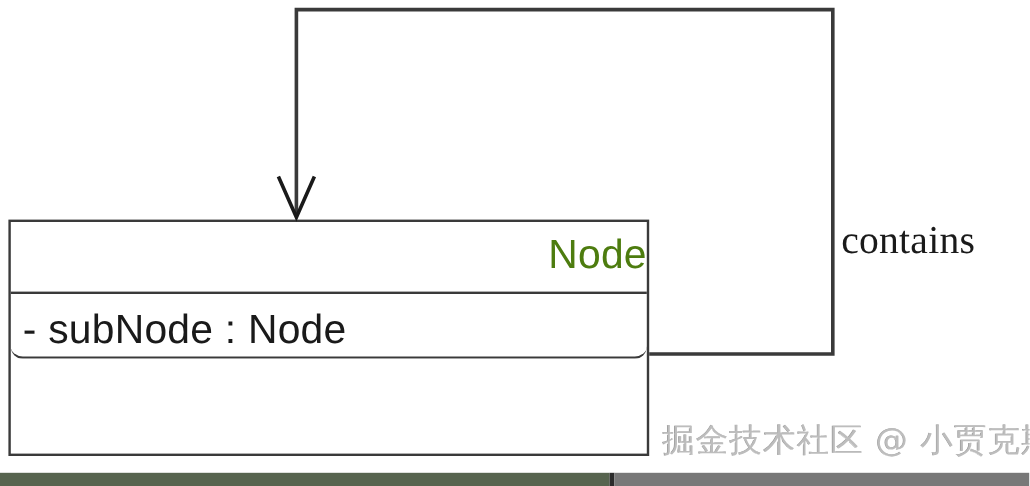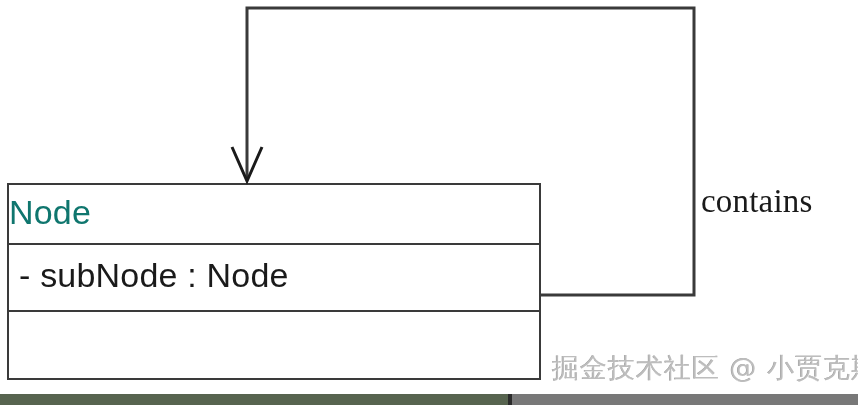--- a/index.html
+++ b/index.html
@@ -33,36 +33,37 @@
   .uml-compartment {
     position: relative;
     box-sizing: border-box;
     overflow: hidden;
   }
   .uml-compartment.name-comp {
     height: 60px;
     border-bottom: 2px solid #3a3a3a;
   }
   .uml-compartment.attr-comp {
-    height: 67px;
+    height: 54px;
     border-bottom: 2px solid #3a3a3a;
+    border-radius: 10px;
   }
   .uml-compartment.ops-comp {
     height: 66px;
   }
 
   .class-name {
     position: absolute;
-    left: 0;
+    left: 12px;
     right: 0;
     top: 6px;
-    text-align: left;
+    text-align: right;
     font-size: 34px;
     line-height: 42px;
-    color: #0f766e;
+    color: #4d7c0f;
     font-family: "Liberation Sans", sans-serif;
     letter-spacing: 0.2px;
   }
   .attr-text {
     position: absolute;
     left: 10px;
     top: 8px;
     font-size: 34px;
     line-height: 44px;
     color: #1a1a1a;

